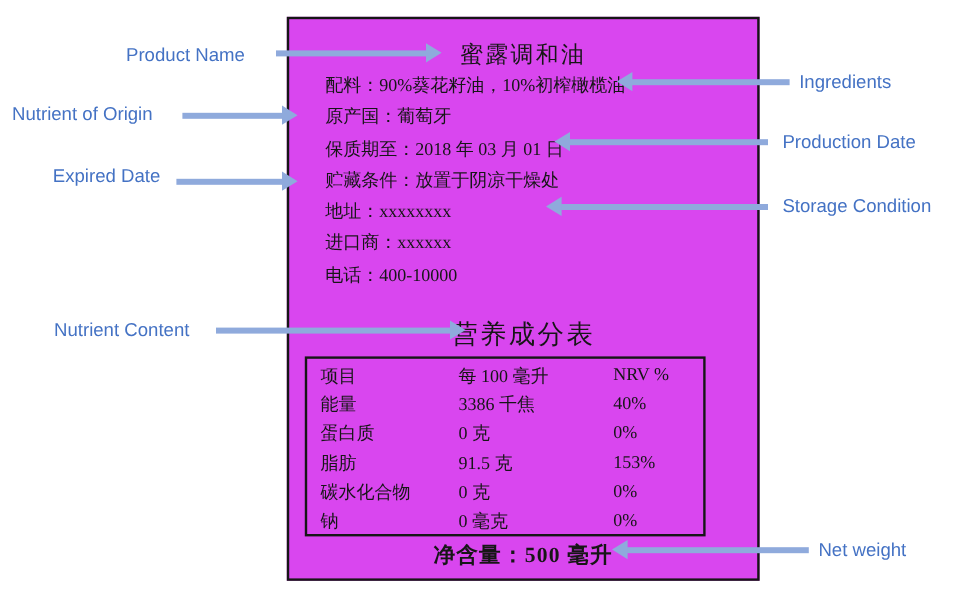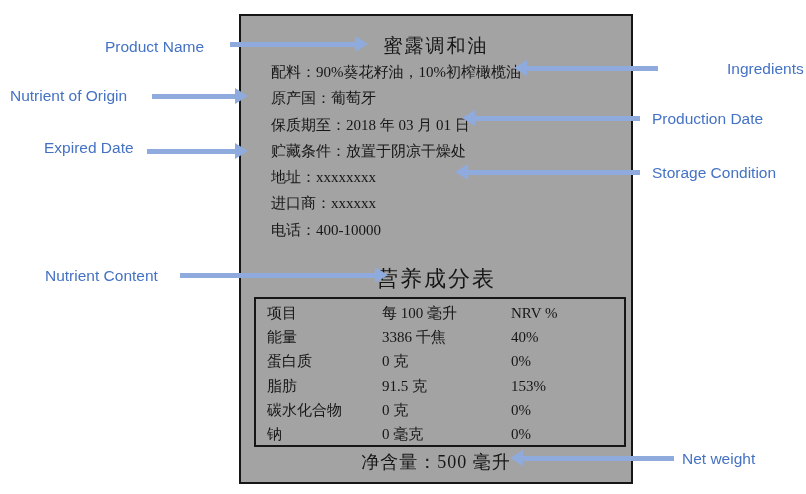--- a/index.html
+++ b/index.html
@@ -10,48 +10,48 @@
     font-family:"Liberation Sans", sans-serif;
     overflow:hidden;
   }
 
   
   .label-box {
     position:absolute;
     left:239px; top:14px; width:394px; height:470px;
     border:2px solid #161616;
     box-sizing:border-box;
-    background:#a3a3a3;
+    background:#d946ef;
     color:#161616;
     font-family:"Liberation Serif", serif;
   }
   .label-title {
     position:absolute; left:0; right:0; top:17px;
     text-align:center; font-size:19px; letter-spacing:2px;
   }
   .label-lines { position:absolute; left:30px; top:43px; right:6px; }
   .label-line { height:26.3px; line-height:26.3px; font-size:15px; white-space:nowrap; }
   .nutrition-title {
     position:absolute; left:0; right:0; top:248px;
     text-align:center; font-size:22px; letter-spacing:2px;
   }
   .nutrition-table {
-    position:absolute; left:13px; top:281px; width:372px; height:150px;
+    position:absolute; left:13px; top:281px; width:334px; height:150px;
     border:2px solid #161616; box-sizing:border-box;
     display:grid;
     grid-template-columns:126px 129px 1fr;
     grid-auto-rows:24.3px;
     align-items:center;
     padding-top:2px;
     font-size:15px;
   }
   .nutrition-table .c1 { padding-left:11px; }
   .net-weight {
     position:absolute; left:0; right:0; top:434px;
-    text-align:center; font-size:18px; letter-spacing:1px;
+    text-align:center; font-size:18px; letter-spacing:1px;font-weight:bold;
   }
 
   
   .anno {
     position:absolute;
     color:var(--anno-color,#4472C4);
     font-size:15.5px; line-height:18px; white-space:nowrap;
   }
 
   
@@ -121,21 +121,21 @@
     </div>
 
     <div class="net-weight">净含量：500 毫升</div>
   </div>
 
   <div class="anno" style="left:105px; top:38px;">Product Name</div>
   <div class="anno" style="left:10px;  top:87px;">Nutrient of Origin</div>
   <div class="anno" style="left:44px;  top:139px;">Expired Date</div>
   <div class="anno" style="left:45px;  top:267px;">Nutrient Content</div>
 
-  <div class="anno" style="left:699px; top:60px;margin-left:28px;">Ingredients</div>
+  <div class="anno" style="left:638px; top:60px;margin-left:28px;">Ingredients</div>
   <div class="anno" style="left:652px; top:110px;">Production Date</div>
   <div class="anno" style="left:652px; top:164px;">Storage Condition</div>
   <div class="anno" style="left:682px; top:450px;">Net weight</div>
 
   <div class="arrow right" style="left:230px; top:36px;  width:138px;">
       <span class="bar"></span>
       <span class="head"></span>
     </div>
   <div class="arrow right" style="left:152px; top:88px;  width:96px;">
       <span class="bar"></span>

